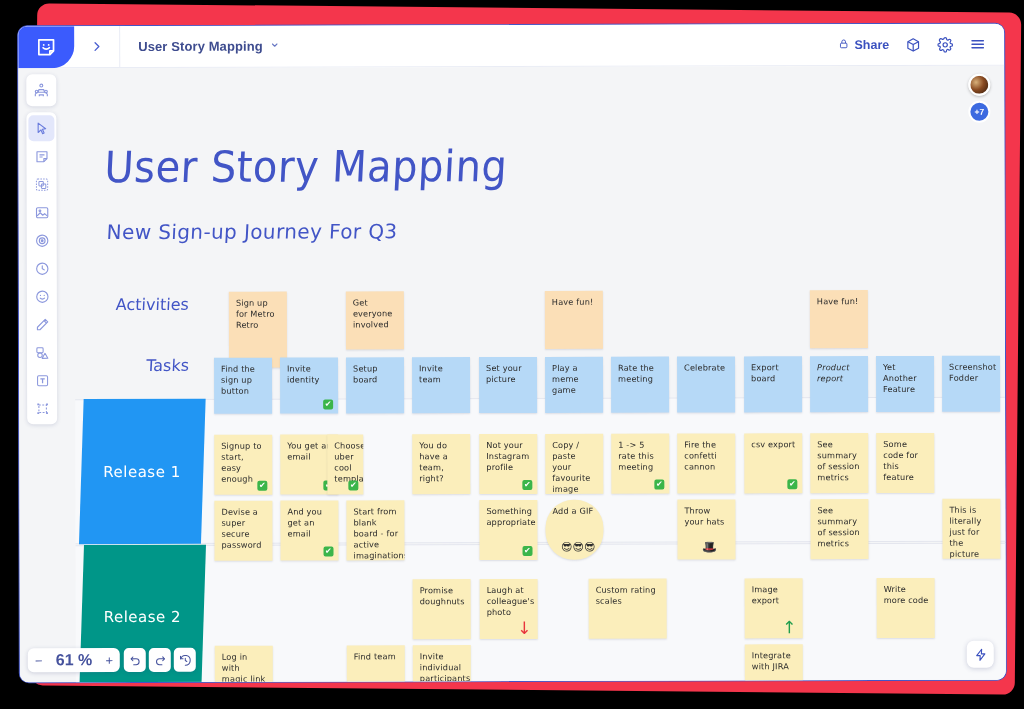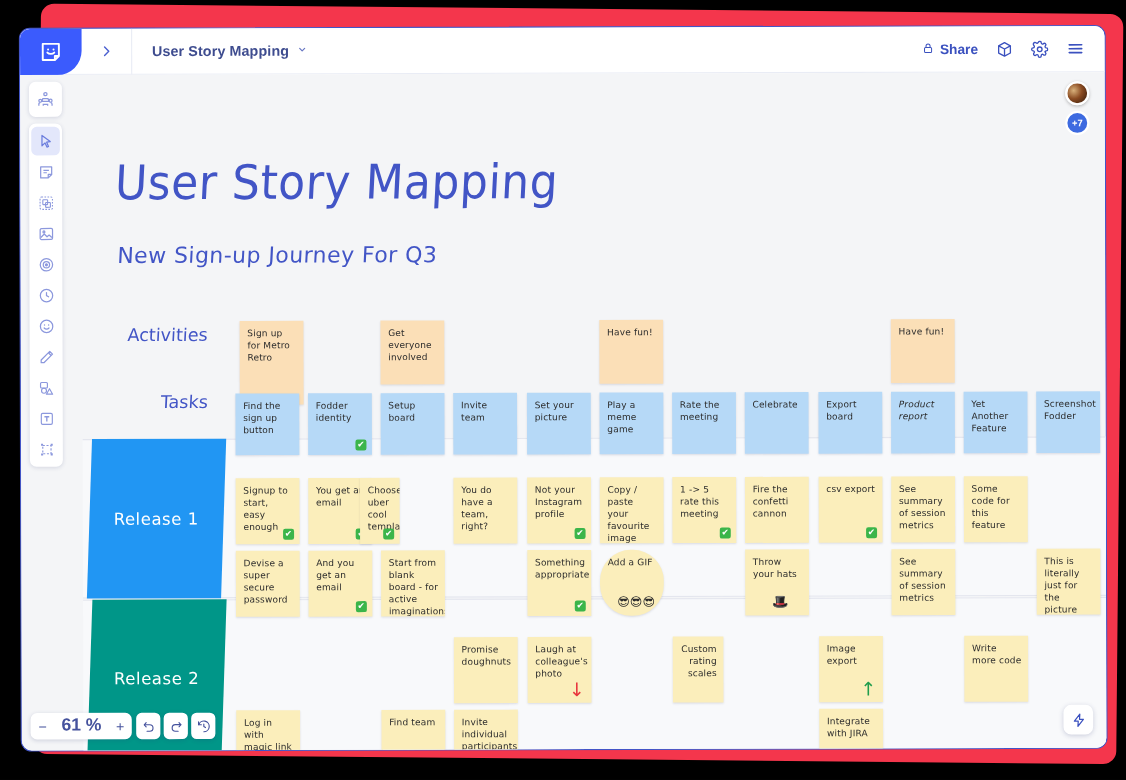--- a/index.html
+++ b/index.html
@@ -404,39 +404,39 @@
       <div class="band-tag" style="top:331px; height:145px; background:#2196f3;">
           <span>Release 1</span>
         </div>
 
       <div class="band" style="top:477px; height:143px;"></div>
       <div class="band-tag" style="top:477px; height:143px; background:#009688;">
           <span>Release 2</span>
         </div>
 
       <div id="activities-notes">
-          <div class="note orange" style="left: 199px; top: 224px; width: 58px; height: 76px;">
+          <div class="note orange" style="left: 210px; top: 224px; width: 58px; height: 76px;">
             <div>Sign up for Metro Retro</div>
           </div>
           <div class="note orange" style="left: 327px; top: 224px; width: 58px; height: 58px;">
             <div>Get everyone involved</div>
           </div>
           <div class="note orange" style="left: 526px; top: 224px; width: 58px; height: 58px;">
             <div>Have fun!</div>
           </div>
           <div class="note orange" style="left: 791px; top: 224px; width: 58px; height: 58px;">
             <div>Have fun!</div>
           </div>
         </div>
       <div id="tasks-notes">
           <div class="note blue" style="left: 195px; top: 290px; width: 58px; height: 56px;">
             <div>Find the sign up button</div>
           </div>
           <div class="note blue" style="left: 261px; top: 290px; width: 58px; height: 56px;">
-            <div>Fodder identity</div>
+            <div>Invite identity</div>
             <div class="badge">✔</div>
           </div>
           <div class="note blue" style="left: 327px; top: 290px; width: 58px; height: 56px;">
             <div>Setup board</div>
           </div>
           <div class="note blue" style="left: 393px; top: 290px; width: 58px; height: 56px;">
             <div>Invite team</div>
           </div>
           <div class="note blue" style="left: 460px; top: 290px; width: 58px; height: 56px;">
             <div>Set your picture</div>
@@ -535,21 +535,21 @@
           </div>
         </div>
       <div id="release2-row1-notes">
           <div class="note yellow" style="left: 393px; top: 512px; width: 58px; height: 60px;">
             <div>Promise doughnuts</div>
           </div>
           <div class="note yellow" style="left: 460px; top: 512px; width: 58px; height: 60px;">
             <div>Laugh at colleague's photo</div>
             <div class="mark down">↓</div>
           </div>
-          <div class="note yellow" style="left: 592px; top: 512px; width: 46px; height: 60px; text-align: right;">
+          <div class="note yellow" style="left: 569px; top: 512px; width: 78px; height: 60px;">
             <div>Custom rating scales</div>
           </div>
           <div class="note yellow" style="left: 725px; top: 512px; width: 58px; height: 60px;">
             <div>Image export</div>
             <div class="mark up">↑</div>
           </div>
           <div class="note yellow" style="left: 857px; top: 512px; width: 58px; height: 60px;">
             <div>Write more code</div>
           </div>
         </div>

